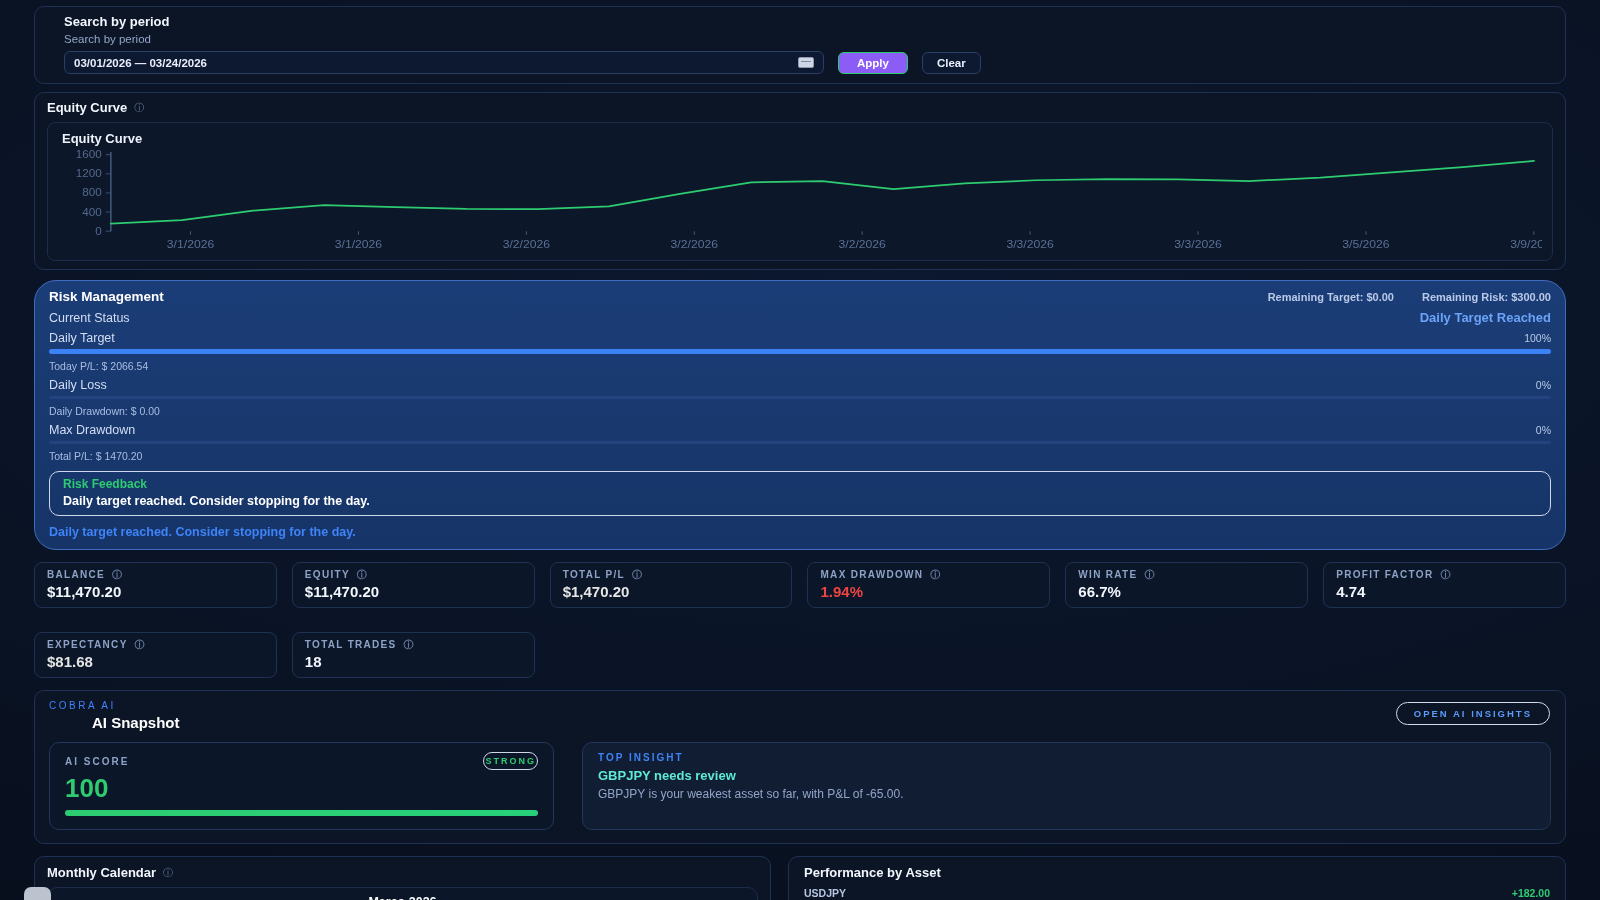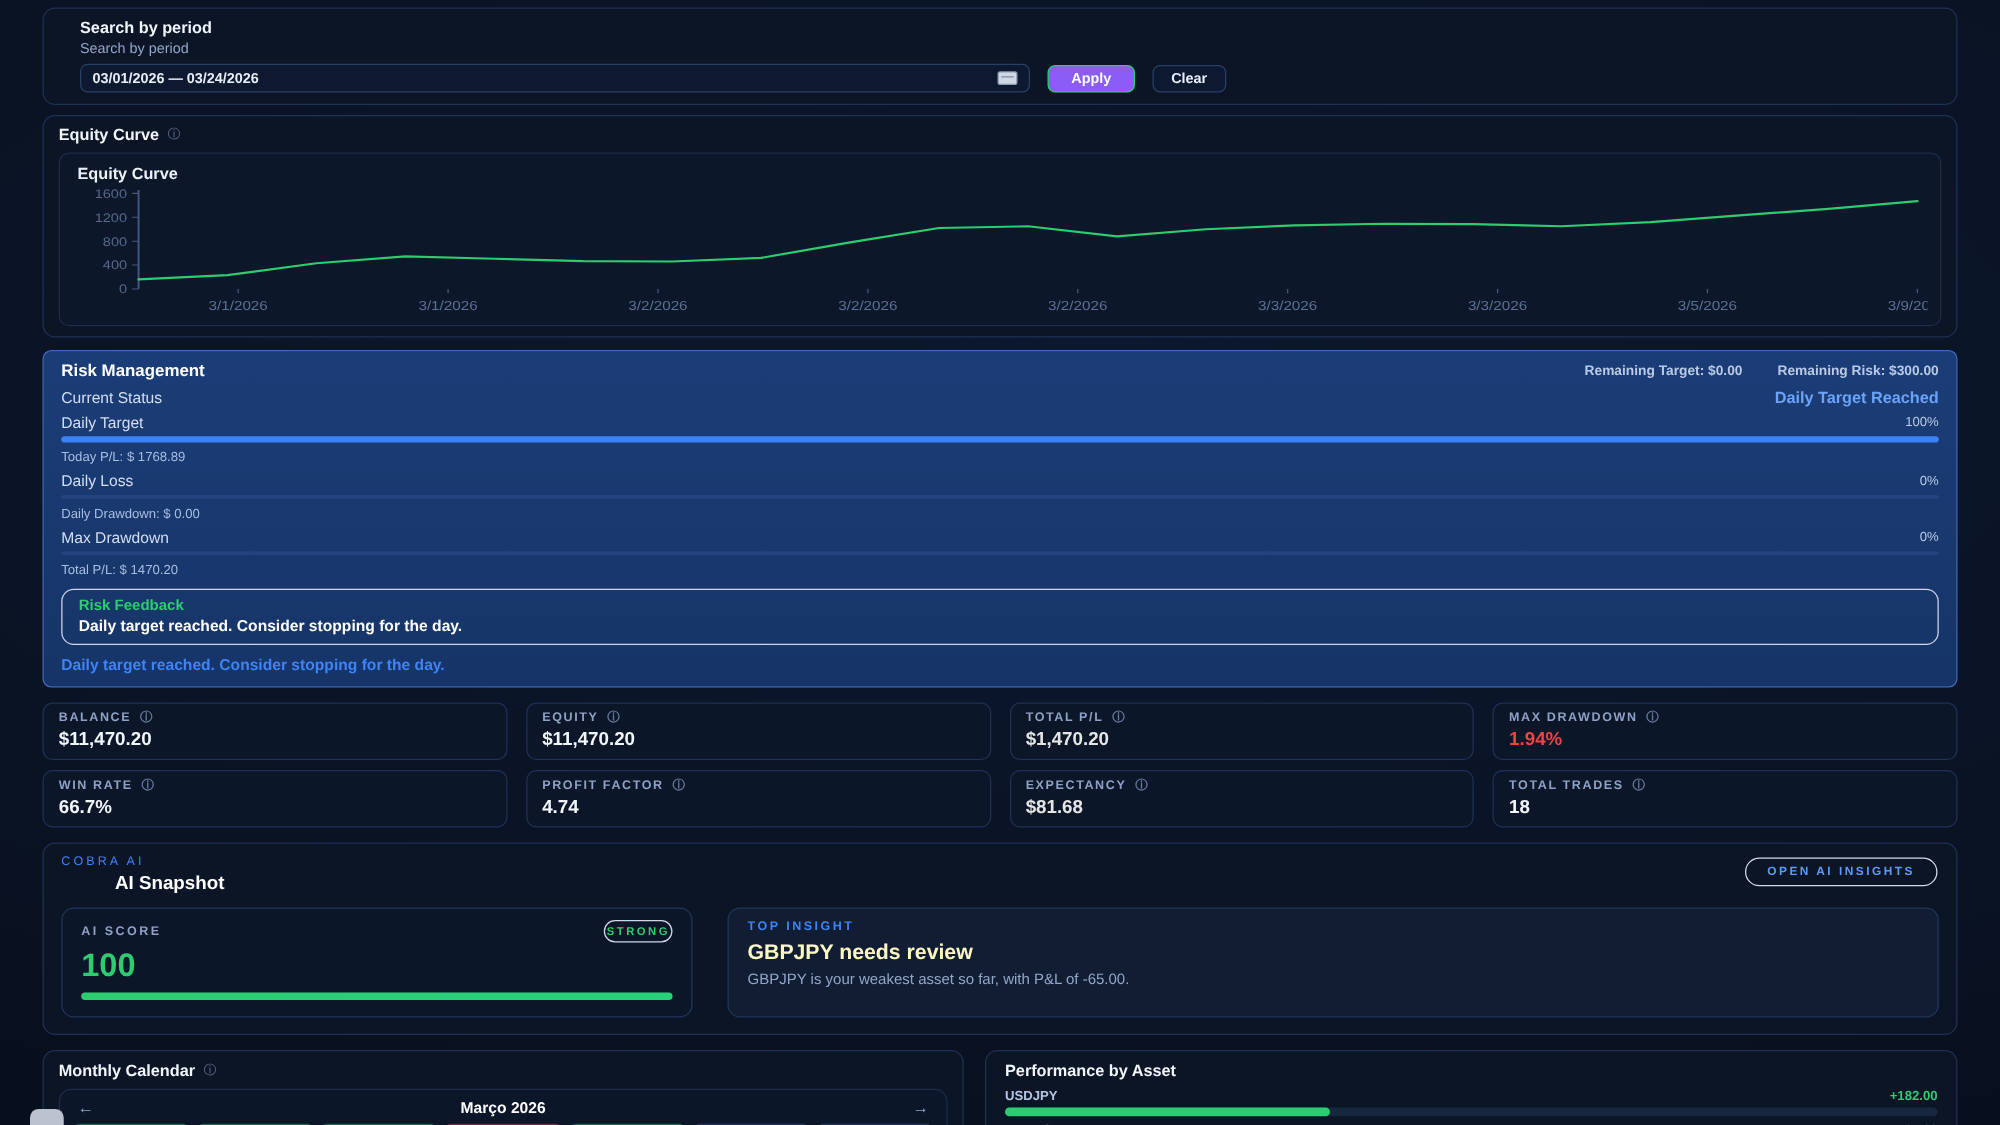--- a/index.html
+++ b/index.html
@@ -30,38 +30,38 @@
   
   .equity-panel { margin-top:8px; padding:7px 12px 8px; }
   .section-head { display:flex; align-items:center; gap:7px; }
   .section-title { font-size:13px; font-weight:700; color:#f2f6fd; }
   .info-icon { color:#66799c; font-size:10px; line-height:1; }
   .chart-card { margin-top:7px; border:1px solid #1c2c4a; border-radius:8px; background:#0c1729; padding:6px 10px 1px; }
   .chart-title { font-size:13px; font-weight:700; margin:2px 0 0 4px; }
   svg.equity { display:block; width:100%; height:113px; }
 
   
-  .risk-panel { margin-top:10px; border:1px solid #3f6cc0; border-radius:7px;
+  .risk-panel { margin-top:10px; border:1px solid #3f6cc0; border-radius:22px;
     background:linear-gradient(180deg,#1b3d77 0%,#163467 100%); padding:8px 14px 10px; }
   .risk-head { display:flex; justify-content:space-between; align-items:center; }
   .risk-title { color:#ffffff; font-weight:700; font-size:13.5px; }
   .risk-remaining { font-size:11px; color:#b9c9e8; display:flex; gap:28px; font-weight:600; }
   .risk-row { display:flex; justify-content:space-between; align-items:center; margin-top:6px; font-size:12.5px; color:#d3def4; }
   .status-val { color:#6ba3f8; font-weight:700; font-size:13px; }
   .pct { font-size:10.5px; color:#b9c9e8; }
   .bar-fill-blue { height:5px; background:#3b82f6; border-radius:3px; margin-top:4px; }
   .bar-track { height:3px; background:#2a4a88; border-radius:3px; margin-top:4px; opacity:.65; }
   .small-stat { font-size:10.5px; color:#a9bde2; margin-top:6px; }
   .feedback { margin-top:9px; border:1.5px solid #cdd7e8; border-radius:10px; padding:5px 13px 7px; }
   .feedback-title { color:#2ecc71; font-weight:700; font-size:12px; }
   .feedback-text { color:#ffffff; font-weight:600; font-size:12.5px; margin-top:3px; }
   .risk-note { margin-top:9px; color:#3f83f8; font-size:12.5px; font-weight:600; }
 
   
-  .stats-grid { display:grid; grid-template-columns:repeat(4,1fr); gap:8px 15px; margin-top:12px; }
+  .stats-grid { display:grid; grid-template-columns:repeat(6,1fr); gap:24px 15px; margin-top:12px; }
   .stat-card { border:1px solid #1f3254; border-radius:8px; background:#0b1628; padding:6px 12px 7px; }
   .stat-label { font-size:10px; letter-spacing:1.3px; color:#8ea2c6; font-weight:700; display:flex; gap:7px; align-items:center; }
   .stat-value { font-size:15px; font-weight:800; margin-top:3px; color:#f2f6fd; }
   .tone-green { color:#e5e5e5; } .tone-red { color:#ef4444; } .tone-white { color:#f2f6fd; }
 
   
   .ai-panel { margin-top:12px; padding:9px 14px 13px; position:relative; }
   .ai-brand { color:#3f83f8; font-size:10px; font-weight:400; letter-spacing:2.5px; }
   .ai-title { color:#ffffff; font-size:15px; font-weight:700; margin-top:3px;margin-left:43px; }
   .ai-open-btn { position:absolute; top:11px; right:15px; border:1px solid #d2dbe9; border-radius:999px;
@@ -70,21 +70,21 @@
   .ai-cards { display:flex; gap:28px; margin-top:11px; }
   .score-card { width:505px; border:1px solid #223659; border-radius:10px; padding:9px 15px 13px; background:#0b1628; }
   .score-head { display:flex; justify-content:space-between; align-items:center; }
   .score-label { font-size:10px; letter-spacing:2px; color:#8ea2c6; font-weight:700; }
   .score-badge { border:1px solid #cdd7e8; border-radius:999px; color:#2ecc71; font-size:9px; font-weight:700; letter-spacing:2px; padding:3px 1px; }
   .score-value { color:#2ecc71; font-size:26px; font-weight:800; line-height:1; margin-top:5px; }
   .score-bar-track { height:6px; border-radius:4px; background:#14243e; margin-top:9px; }
   .score-bar { height:6px; border-radius:4px; background:linear-gradient(90deg,#2ecc71,#27d17a); }
   .insight-card { flex:1; border:1px solid #223659; border-radius:10px; padding:9px 15px; background:#101d33; }
   .insight-label { color:#3f83f8; font-size:10px; font-weight:700; letter-spacing:2px; }
-  .insight-title { color:#fef9c3; font-weight:700; font-size:17px; margin-top:5px; }
+  .insight-title { color:#5eead4; font-weight:700; font-size:13px; margin-top:5px; }
   .insight-text { color:#93a6c8; font-size:12px; margin-top:4px; }
 
   
   .bottom-row { display:flex; gap:17px; margin-top:12px; }
   .calendar-panel { width:737px; padding:8px 12px 10px; }
   .cal-card { margin-top:7px; border:1px solid #1c2c4a; border-radius:10px; padding:6px 10px 10px; background:#0b1628; }
   .cal-nav { display:flex; justify-content:space-between; align-items:center; color:#8ea2c6; font-size:13px; padding:0 4px; }
   .cal-arrow { cursor:pointer; background:none; border:none; color:#8ea2c6; font-size:13px; font-family:inherit; }
   .cal-month { color:#ffffff; font-weight:700; font-size:12.5px; }
   .cal-grid { display:grid; grid-template-columns:repeat(7,1fr); gap:5px; margin-top:6px; }
@@ -176,21 +176,21 @@
     </div>
     <div class="risk-row">
       <span>Current Status</span>
       <span class="status-val">Daily Target Reached</span>
     </div>
     <div class="risk-row">
       <span>Daily Target</span>
       <span class="pct">100%</span>
     </div>
     <div class="bar-fill-blue" id="daily-target-bar" style="width: 100%;"></div>
-    <div class="small-stat">Today P/L: $ 1768.89</div>
+    <div class="small-stat">Today P/L: $ 2066.54</div>
     <div class="risk-row">
       <span>Daily Loss</span>
       <span class="pct">0%</span>
     </div>
     <div class="bar-track"></div>
     <div class="small-stat">Daily Drawdown: $ 0.00</div>
     <div class="risk-row">
       <span>Max Drawdown</span>
       <span class="pct">0%</span>
     </div>

